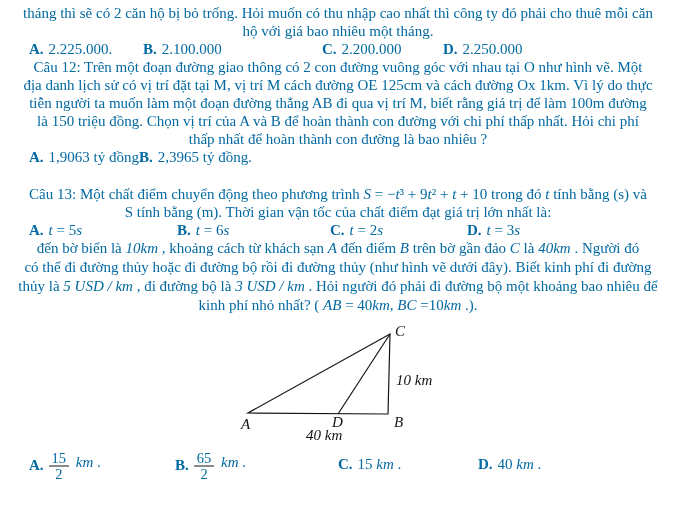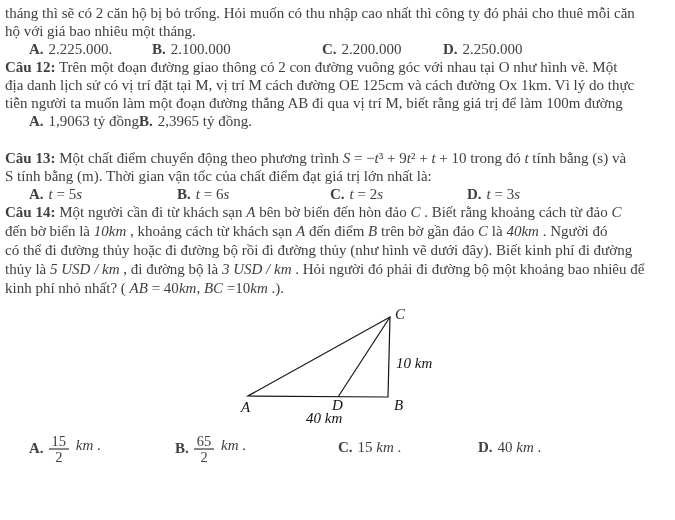--- a/index.html
+++ b/index.html
@@ -1,25 +1,25 @@
 <!DOCTYPE html>
 <html><head>
 <meta charset="utf-8">
 <style>
   html,body{margin:0;padding:0;background:#ffffff;}
   body{width:675px;height:520px;}
   .page{
     position:relative;width:675px;height:520px;box-sizing:border-box;
     padding:4px 4px 0 5px;overflow:hidden;
     font-family:"Liberation Serif",serif;font-size:15px;line-height:18px;
-    color:#404040;background:#ffffff;
+    color:#0369a1;background:#ffffff;text-align:center;
   }
   .tline{white-space:nowrap;height:18px;}
   .q14 .tline{height:19px;line-height:19px;}
-  .b{font-weight:bold;}
+  .b{font-weight:normal;}
   .i{font-style:italic;}
   .optrow{position:relative;height:18px;}
   .optrow-tall{position:relative;height:34px;margin-top:4px;}
   .opt{position:absolute;top:0;white-space:nowrap;}
   .optrow-tall .opt{top:50%;transform:translateY(-50%);display:inline-flex;align-items:center;}
   .optlab{font-weight:bold;margin-right:5px;}
   .gap{height:19px;}
   .frac{display:inline-flex;flex-direction:column;align-items:center;
         vertical-align:middle;margin:4px 3px 0 0;font-size:14.5px;line-height:15px;}
   .frac .fnum{border-bottom:1.2px solid #141414;padding:0 3px;}
@@ -32,51 +32,52 @@
 </head>
 <body>
 
 <div class="page">
 
   <div>
     <div class="tline"><span>tháng thì sẽ có 2 căn hộ bị bỏ trống. Hỏi muốn có thu nhập cao nhất thì công ty đó phải cho thuê mỗi căn</span></div>
     <div class="tline"><span>hộ với giá bao nhiêu một tháng.</span></div>
     <div class="optrow">
       <span class="opt" style="left:24px"><span class="optlab">A.</span><span><span>2.225.000.</span></span></span>
-      <span class="opt" style="left:147px"><span class="optlab">B.</span><span><span>2.100.000</span></span></span>
+      <span class="opt" style="left:138px"><span class="optlab">B.</span><span><span>2.100.000</span></span></span>
       <span class="opt" style="left:317px"><span class="optlab">C.</span><span><span>2.200.000</span></span></span>
       <span class="opt" style="left:438px"><span class="optlab">D.</span><span><span>2.250.000</span></span></span>
     </div>
   </div>
 
   <div>
     <div class="tline"><span class="b">Câu 12:</span><span> Trên một đoạn đường giao thông có 2 con đường vuông góc với nhau tại O như hình vẽ. Một</span></div>
     <div class="tline"><span>địa danh lịch sử có vị trí đặt tại M, vị trí M cách đường OE 125cm và cách đường Ox 1km. Vì lý do thực</span></div>
     <div class="tline"><span>tiễn người ta muốn làm một đoạn đường thẳng AB đi qua vị trí M, biết rằng giá trị để làm 100m đường</span></div>
+    <div class="tline"><span>là 150 triệu đồng. Chọn vị trí của A và B để hoàn thành con đường với chi phí thấp nhất. Hỏi chi phí</span></div>
+    <div class="tline"><span>thấp nhất để hoàn thành con đường là bao nhiêu ?</span></div>
     <div class="optrow">
       <span class="opt" style="left:24px"><span class="optlab">A.</span><span><span>1,9063 tỷ đồng.</span></span></span>
       <span class="opt" style="left:134px"><span class="optlab">B.</span><span><span>2,3965 tỷ đồng.</span></span></span>
     </div>
   </div>
 
   <div class="gap"></div>
 
   <div>
     <div class="tline"><span class="b">Câu 13:</span><span> Một chất điểm chuyển động theo phương trình </span><span class="i">S</span><span> = −</span><span class="i">t</span><span>³ + 9</span><span class="i">t</span><span>² + </span><span class="i">t</span><span> + 10 trong đó </span><span class="i">t</span><span> tính bằng (s) và</span></div>
     <div class="tline"><span>S tính  bằng (m). Thời gian vận tốc của chất điểm đạt giá trị lớn nhất là:</span></div>
     <div class="optrow">
       <span class="opt" style="left:24px"><span class="optlab">A.</span><span><span class="i">t</span><span> = 5</span><span class="i">s</span></span></span>
       <span class="opt" style="left:172px"><span class="optlab">B.</span><span><span class="i">t</span><span> = 6</span><span class="i">s</span></span></span>
       <span class="opt" style="left:325px"><span class="optlab">C.</span><span><span class="i">t</span><span> = 2</span><span class="i">s</span></span></span>
       <span class="opt" style="left:462px"><span class="optlab">D.</span><span><span class="i">t</span><span> = 3</span><span class="i">s</span></span></span>
     </div>
   </div>
 
   <div class="q14">
-    <div class="tline"><span class="b">Câu 14:</span><span> Một người cần đi từ khách sạn </span><span class="i">A</span><span> bên bờ biển đến hòn đảo </span><span class="i">C</span><span> . Biết rằng khoảng cách từ đảo </span><span class="i">C</span></div>
     <div class="tline"><span>đến bờ biển là </span><span class="i">10km</span><span> , khoảng cách từ khách sạn </span><span class="i">A</span><span> đến điểm </span><span class="i">B</span><span> trên bờ gần đảo </span><span class="i">C</span><span> là </span><span class="i">40km</span><span> . Người đó</span></div>
     <div class="tline"><span>có thể đi đường thủy hoặc đi đường bộ rồi đi đường thủy (như hình vẽ dưới đây). Biết kinh phí đi đường</span></div>
     <div class="tline"><span>thủy là </span><span class="i">5 USD / km</span><span> , đi đường bộ là </span><span class="i">3 USD / km</span><span> . Hỏi người đó phải đi đường bộ một khoảng bao nhiêu để</span></div>
     <div class="tline"><span>kinh phí nhỏ nhất? ( </span><span class="i">AB</span><span> = 40</span><span class="i">km</span><span>, </span><span class="i">BC</span><span> =10</span><span class="i">km</span><span> .).</span></div>
   </div>
 
   <svg class="diagram" width="200" height="122" viewBox="0 0 200 122">
     <path class="shape" d="M10 92 L150 93 L152 13 Z"></path>
     <line class="shape" x1="100" y1="93" x2="152" y2="13"></line>
     <text x="3" y="108">A</text>

